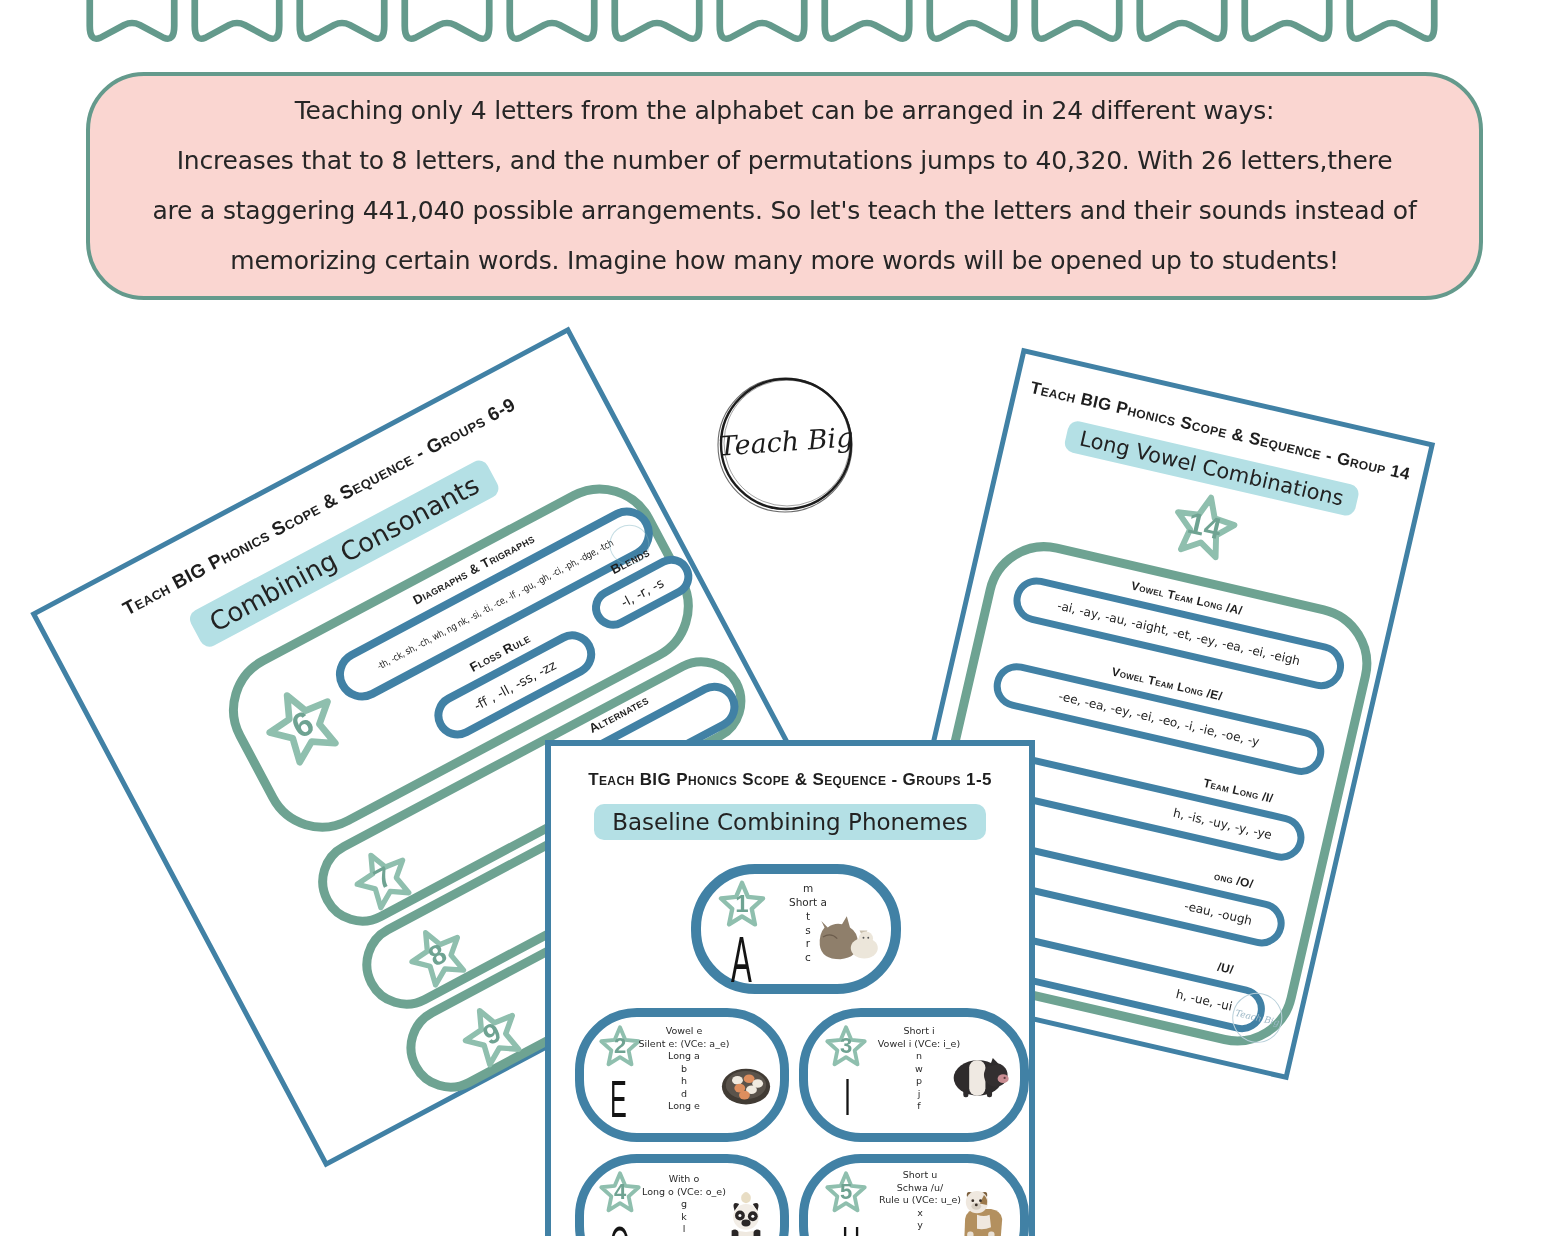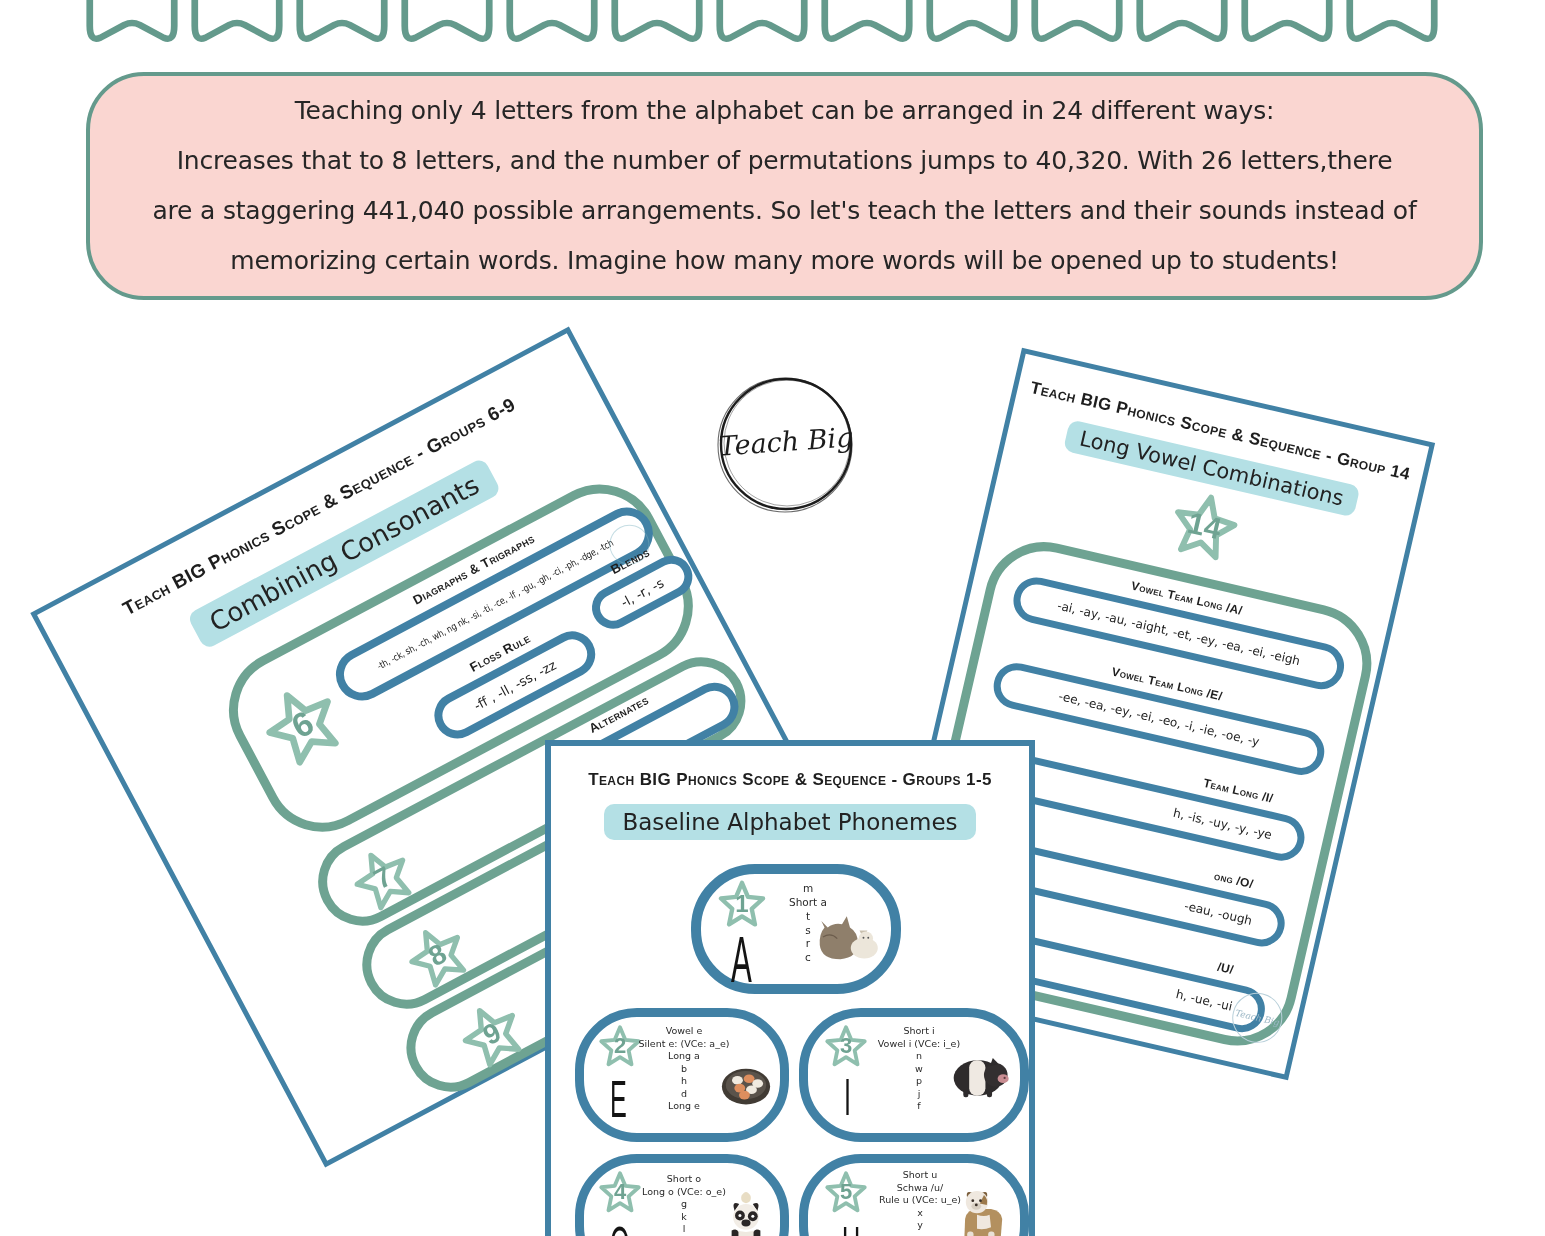--- a/index.html
+++ b/index.html
@@ -245,21 +245,21 @@
     <circle cx="76" cy="76" r="65" fill="#ffffff" stroke="#1c1c1c" stroke-width="2.4"></circle>
     <circle cx="75" cy="77" r="67" fill="none" stroke="#1c1c1c" stroke-width="1.1" opacity="0.65"></circle>
     <circle cx="77" cy="75" r="63" fill="none" stroke="#1c1c1c" stroke-width="0.9" opacity="0.45"></circle>
   </svg>
   <div class="logo-text">Teach Big</div>
 </div>
 
 <div class="page page-center">
   <div class="ptitle" style="top:24px;font-size:17px;">Teach BIG Phonics Scope &amp; Sequence - Groups 1-5</div>
   <div class="subtitle-wrap" style="top:58px;">
-    <span class="hl" style="font-size:23px;">Baseline Alphabet Phonemes</span>
+    <span class="hl" style="font-size:23px;">Baseline Combining Phonemes</span>
   </div>
 
   <div class="capsule" style="left:140px;top:118px;width:210px;height:130px;border-radius:64px;">
     <div class="star" style="left:14px;top:4px;width:54px;height:54px;">
       <svg viewBox="0 0 100 100">
           <path d="M50 9 L61 35 L89 38 L68 57 L74 86 L50 71 L26 86 L32 57 L11 38 L39 35 Z" fill="#fff" stroke="#8fbfae" stroke-width="8" stroke-linejoin="round"></path>
         </svg>
       <span class="star-num" style="font-size:24px;">1</span>
     </div>
     <div class="big-letter" style="left:30px;top:48px;font-size:52px;">A</div>
@@ -341,21 +341,21 @@
   </div>
 
   <div class="capsule" style="left:24px;top:408px;width:214px;height:134px;border-radius:62px;border-width:9px;">
     <div class="star" style="left:12px;top:6px;width:48px;height:48px;">
       <svg viewBox="0 0 100 100">
           <path d="M50 9 L61 35 L89 38 L68 57 L74 86 L50 71 L26 86 L32 57 L11 38 L39 35 Z" fill="#fff" stroke="#8fbfae" stroke-width="8" stroke-linejoin="round"></path>
         </svg>
       <span class="star-num" style="font-size:22px;">4</span>
     </div>
     <div class="big-letter" style="left:26px;top:52px;font-size:42px;">O</div>
-    <div class="phoneme-list" style="left:42px;top:10px;width:116px;font-size:9.5px;">Short o
+    <div class="phoneme-list" style="left:42px;top:10px;width:116px;font-size:9.5px;">With o
 Long o (VCe: o_e)
 g
 k
 l</div>
     <div class="photo" style="right:6px;top:26px;width:56px;height:62px;">
       <svg width="56" height="62" viewBox="0 0 74 80">
         <path d="M31 8 Q37 -2 43 8 Q45 16 37 18 Q29 16 31 8 Z" fill="#e8ddc4"></path>
         <path d="M22 28 Q17 14 28 19 Z" fill="#2a2626"></path>
           <path d="M52 28 Q57 14 46 19 Z" fill="#2a2626"></path>
         <circle cx="37" cy="36" r="17" fill="#f2ede6"></circle>

